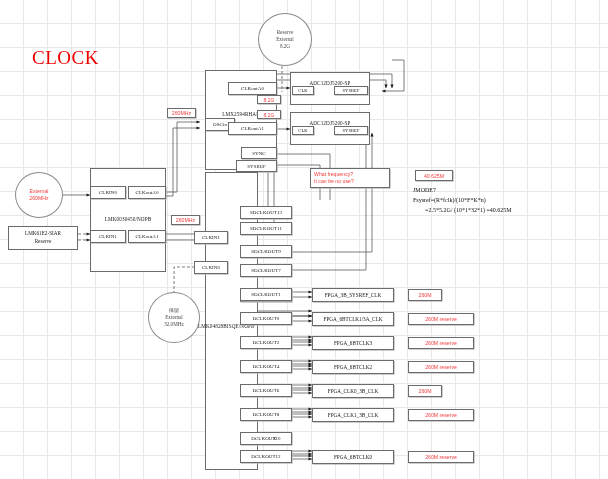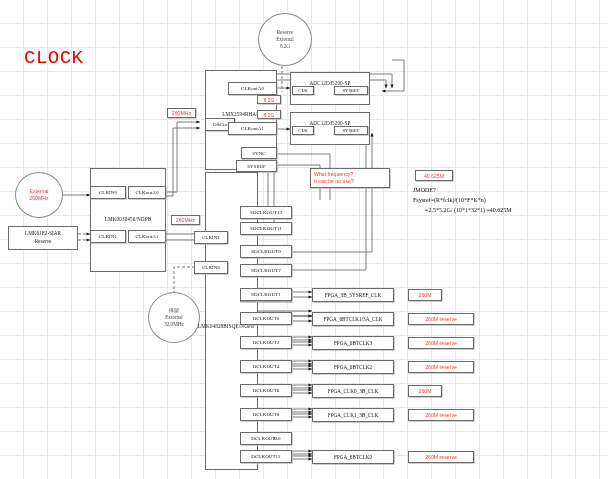--- a/index.html
+++ b/index.html
@@ -142,21 +142,21 @@
       <path d="M292,369 L312,369" marker-end="url(#ah)"></path>
       <path d="M292,388 L312,388" marker-end="url(#ah)"></path>
       <path d="M292,393 L312,393" marker-end="url(#ah)"></path>
       <path d="M292,412 L312,412" marker-end="url(#ah)"></path>
       <path d="M292,417 L312,417" marker-end="url(#ah)"></path>
       <path d="M292,454 L312,454" marker-end="url(#ah)"></path>
       <path d="M292,459 L312,459" marker-end="url(#ah)"></path>
     </g>
   </svg>
 
-<div class="abs" id="clock-title" style="left:24px;top:47px;font-family:Liberation Mono, monospace;">CLOCK</div>
+<div class="abs" id="clock-title" style="left:32px;top:47px;">CLOCK</div>
 
 <div class="abs circ red" style="left:15px;top:172px;width:48px;height:46px;">
   <span>External</span>
   <span>260MHz</span>
 </div>
 
 <div class="abs circ gray" style="left:258px;top:13px;width:54px;height:53px;">
   <span>Reserve</span>
   <span>External</span>
   <span>8.2G</span>

